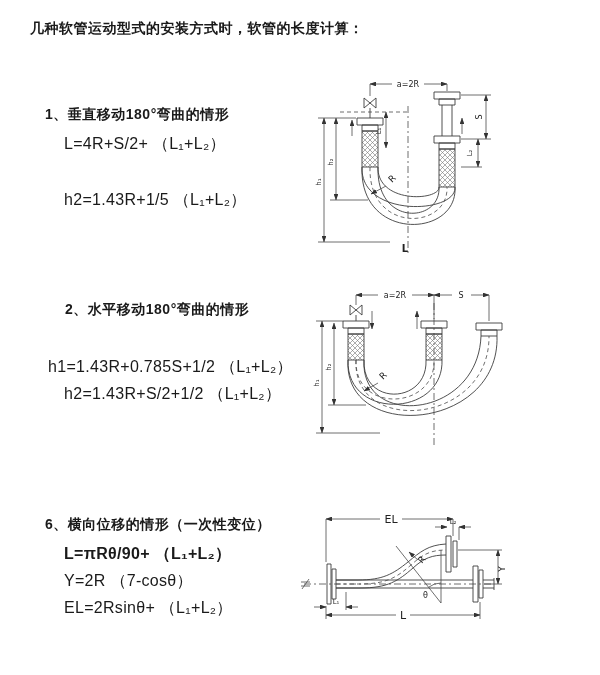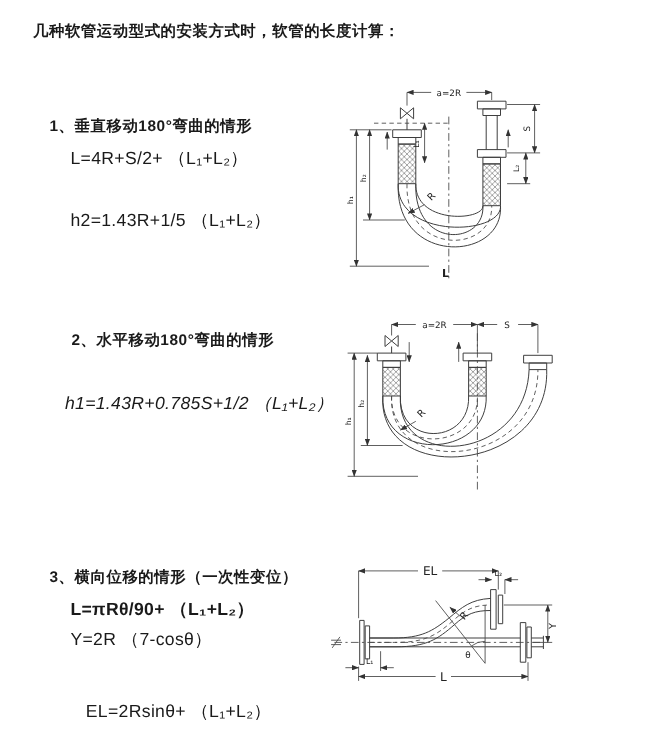--- a/index.html
+++ b/index.html
@@ -121,21 +121,22 @@
 
     <g>
       <line class="thin" x1="76" y1="116" x2="61" y2="124" marker-end="url(#a1)"></line>
       <text x="82" y="113" font-size="9" transform="rotate(-45 82 113)">R</text>
     </g>
 
     <text x="95" y="182" font-size="10" font-weight="bold" text-anchor="middle">L</text>
   </svg>
 
   <div class="heading" style="left:45px;top:301px;margin-left:20px;">2、水平移动180°弯曲的情形</div>
-  <div class="formula" style="left:59px;top:357px;font-style:italic;">h1=1.43R+0.785S+1/2 （L₁+L₂）</div>
+  <div class="formula" style="left:48px;top:357px;">h1=1.43R+0.785S+1/2 （L₁+L₂）</div>
+  <div class="formula" style="left:64px;top:384px;">h2=1.43R+S/2+1/2 （L₁+L₂）</div>
 
   <svg style="left:310px;top:283px;" width="280" height="170" viewBox="0 0 280 170">
     <defs>
       <marker id="a2" viewBox="0 0 8 6" refX="7.5" refY="3" markerWidth="8" markerHeight="6" orient="auto-start-reverse">
         <path d="M0,0L8,3L0,6Z" fill="#333"></path>
       </marker>
       <pattern id="hx2" width="5" height="5" patternUnits="userSpaceOnUse">
         <line x1="0" y1="0" x2="5" y2="5" stroke="#777" stroke-width="0.6"></line>
         <line x1="5" y1="0" x2="0" y2="5" stroke="#777" stroke-width="0.6"></line>
       </pattern>
@@ -203,24 +204,24 @@
       <line class="thin" x1="24" y1="40" x2="24" y2="122" marker-start="url(#a2)" marker-end="url(#a2)"></line>
       <text x="21" y="84" font-size="7" text-anchor="middle" transform="rotate(-90 21 84)">h₂</text>
     </g>
 
     <g>
       <line class="thin" x1="68" y1="100" x2="54" y2="108" marker-end="url(#a2)"></line>
       <text x="73" y="97" font-size="9" transform="rotate(-45 73 97)">R</text>
     </g>
   </svg>
 
-  <div class="heading" style="left:45px;top:516px;">3、横向位移的情形（一次性变位）</div>
+  <div class="heading" style="left:45px;top:516px;">6、横向位移的情形（一次性变位）</div>
   <div class="formula" style="left:64px;top:544px;font-weight:bold;">L=πRθ/90+ （L₁+L₂）</div>
   <div class="formula" style="left:64px;top:571px;">Y=2R （7-cosθ）</div>
-  <div class="formula" style="left:78px;top:598px;margin-top:39px;">EL=2Rsinθ+ （L₁+L₂）</div>
+  <div class="formula" style="left:64px;top:598px;">EL=2Rsinθ+ （L₁+L₂）</div>
 
   <svg style="left:298px;top:500px;" width="300" height="152" viewBox="0 0 300 152">
     <defs>
       <marker id="a3" viewBox="0 0 8 6" refX="7.5" refY="3" markerWidth="8" markerHeight="6" orient="auto-start-reverse">
         <path d="M0,0L8,3L0,6Z" fill="#333"></path>
       </marker>
     </defs>
 
     <g>
       <line class="dash" x1="6" y1="84" x2="196" y2="84"></line>

